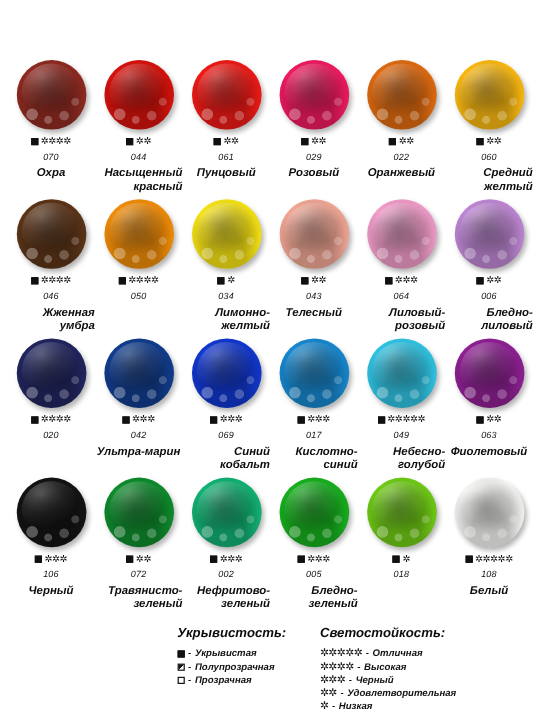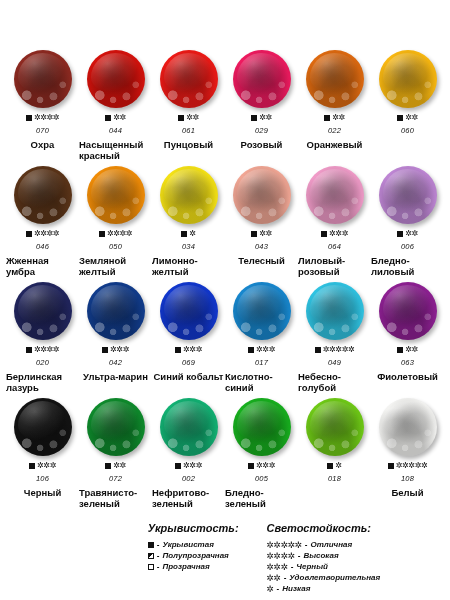--- a/index.html
+++ b/index.html
@@ -121,22 +121,23 @@
     font-style: italic;
     font-weight: normal;
     letter-spacing: 0.2px;
     margin-top: 3px;
     color: #111;
   }
 
   .name {
     font-size: 9.5px;
     font-weight: bold;
+    font-style: italic;
     line-height: 10.5px;
-    text-align: left;
+    text-align: right;
     margin-top: 5px;
     color: #0d0d0d;
     max-width: 74px;
     word-break: normal;
   }
 
   
   .legend {
     margin-top: 10px;
     display: flex;
@@ -232,20 +233,21 @@
       </div>
       <div class="swatch-cell">
         <div class="disc-wrap">
           <div class="disc" style="background: rgb(249, 184, 17);"></div>
         </div>
         <div class="marks">
           <span class="opacity-box full"></span>
           <span class="stars">✲✲</span>
         </div>
         <div class="code">060</div>
+        <div class="name">Средний желтый</div>
       </div>
       <div class="swatch-cell">
         <div class="disc-wrap">
           <div class="disc" style="background: rgb(91, 52, 24);"></div>
         </div>
         <div class="marks">
           <span class="opacity-box full"></span>
           <span class="stars">✲✲✲✲</span>
         </div>
         <div class="code">046</div>
@@ -253,21 +255,20 @@
       </div>
       <div class="swatch-cell">
         <div class="disc-wrap">
           <div class="disc" style="background: rgb(240, 140, 7);"></div>
         </div>
         <div class="marks">
           <span class="opacity-box full"></span>
           <span class="stars">✲✲✲✲</span>
         </div>
         <div class="code">050</div>
-        <div class="name">Земляной желтый</div>
       </div>
       <div class="swatch-cell">
         <div class="disc-wrap">
           <div class="disc" style="background: rgb(245, 226, 21);"></div>
         </div>
         <div class="marks">
           <span class="opacity-box full"></span>
           <span class="stars">✲</span>
         </div>
         <div class="code">034</div>
@@ -308,21 +309,20 @@
       </div>
       <div class="swatch-cell">
         <div class="disc-wrap">
           <div class="disc" style="background: rgb(33, 37, 94);"></div>
         </div>
         <div class="marks">
           <span class="opacity-box full"></span>
           <span class="stars">✲✲✲✲</span>
         </div>
         <div class="code">020</div>
-        <div class="name">Берлинская лазурь</div>
       </div>
       <div class="swatch-cell">
         <div class="disc-wrap">
           <div class="disc" style="background: rgb(17, 60, 140);"></div>
         </div>
         <div class="marks">
           <span class="opacity-box full"></span>
           <span class="stars">✲✲✲</span>
         </div>
         <div class="code">042</div>

